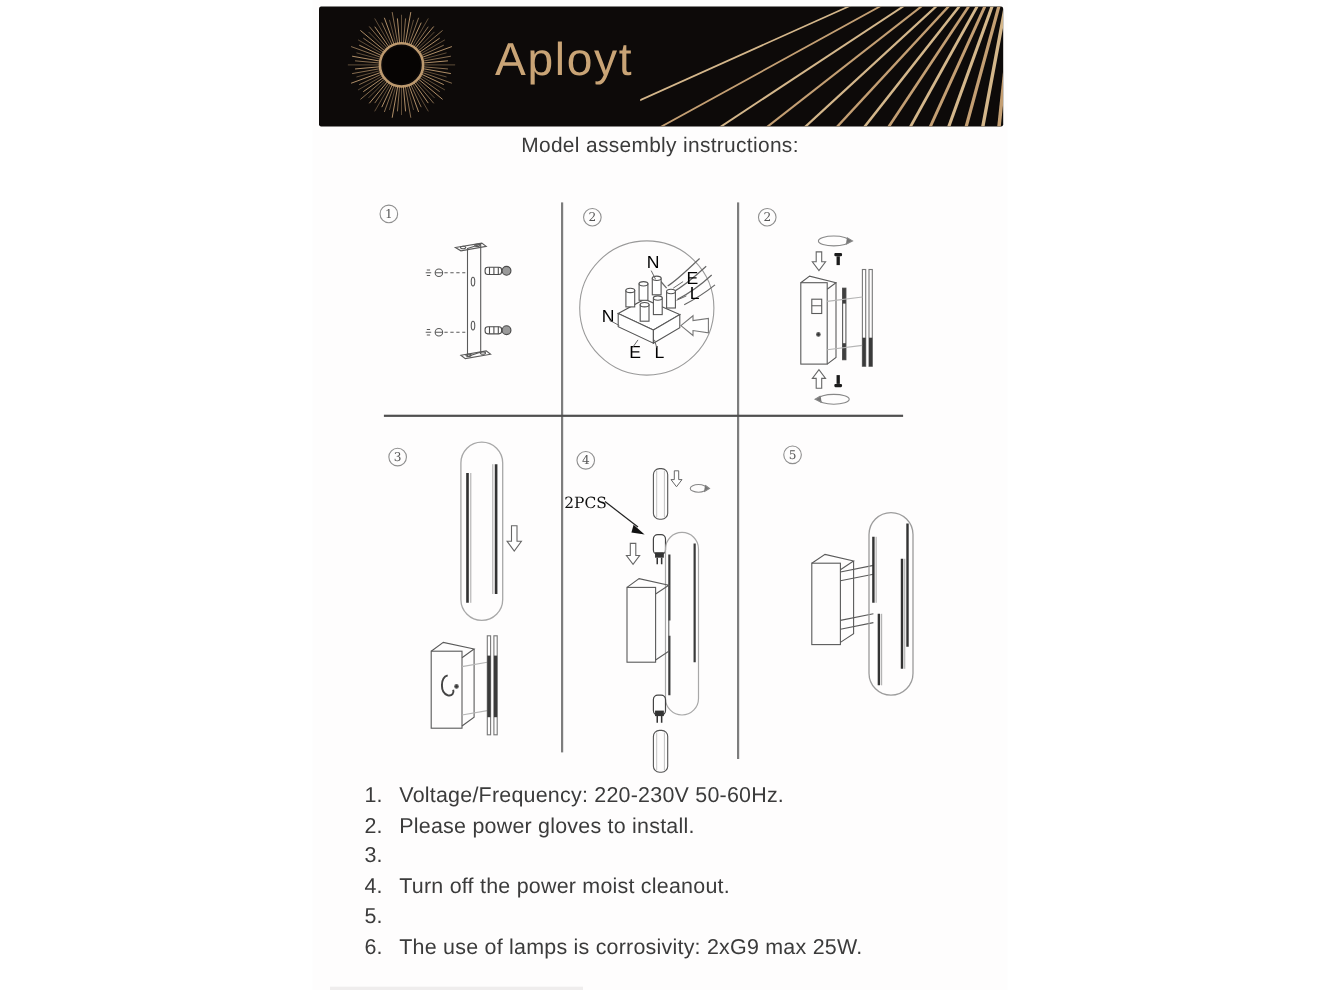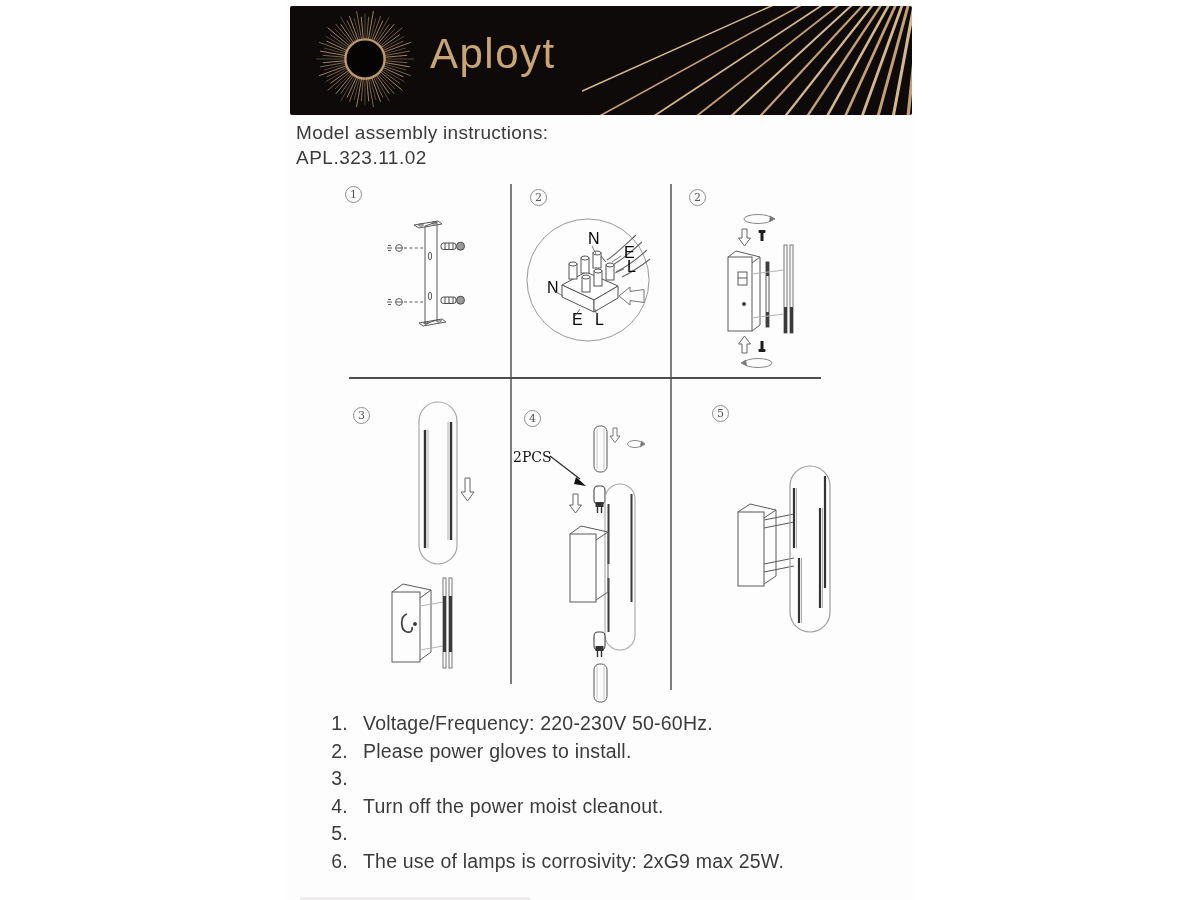--- a/index.html
+++ b/index.html
@@ -11,27 +11,27 @@
   }
   .doc { position:absolute; left:284px; top:0; width:632px; height:900px; background:#fefdfd; }
 
   
   .banner {
     position:absolute; left:290px; top:6px; width:622px; height:109px;
     background:var(--banner-bg,#0d0a09); overflow:hidden; border-radius:2px;
   }
   .logo-svg { position:absolute; left:22px; top:0px; width:106px; height:106px; }
   .brand {
-    position:absolute; left:140px; top:27px; font-size:42px; font-weight:400;
+    position:absolute; left:160px; top:27px; font-size:42px; font-weight:400;
     color:var(--gold,#c9a476); letter-spacing:1.5px; line-height:1;
   }
   .banner-rays { position:absolute; right:0; top:0; width:330px; height:109px; }
 
   
-  .title-block { position:absolute; left:296px; top:122px; width:632px; }
+  .title-block { position:absolute; left:284px; top:122px; width:632px; text-align:center; }
   .title-line1 { font-size:19px; letter-spacing:0.3px; color:#3b3b3b; }
   .title-line2 { font-size:19px; letter-spacing:0.5px; color:#3b3b3b; margin-top:3px; }
 
   
   .vline { position:absolute; width:2px; background:#7d7d7d; }
   .vline1 { left:510px; top:184px; height:500px; }
   .vline2 { left:670px; top:184px; height:506px; }
   .hline { position:absolute; left:349px; top:377px; width:472px; height:2px; background:#4f4f4f; }
 
   
@@ -153,21 +153,20 @@
         <line x1="345" y1="-70" x2="35.839223409711565" y2="214.28790726671753" stroke="#e0c193" stroke-width="2.03" opacity="0.95"></line>
         <line x1="345" y1="-70" x2="14.035483485176826" y2="188.57781963677655" stroke="#cfa87a" stroke-width="1.90" opacity="0.95"></line>
         <line x1="345" y1="-70" x2="-5.636102570630726" y2="161.20191083569824" stroke="#e0c193" stroke-width="1.77" opacity="0.95"></line>
         <line x1="345" y1="-70" x2="-23.04880561842259" y2="132.33654312272054" stroke="#cfa87a" stroke-width="1.64" opacity="0.95"></line>
         <line x1="345" y1="-70" x2="-38.090448792354664" y2="102.16767421346057" stroke="#e0c193" stroke-width="1.51" opacity="0.95"></line>
       </svg>
   </div>
 
   <div class="title-block">
     <div class="title-line1">Model assembly instructions:</div>
-    <div class="title-line2">APL.323.11.02</div>
   </div>
 
   <div class="vline vline1"></div>
   <div class="vline vline2"></div>
   <div class="hline"></div>
 
   <div class="stepnum c1">1</div>
   <div class="stepnum c2">2</div>
   <div class="stepnum c2b">2</div>
   <div class="stepnum c3">3</div>

